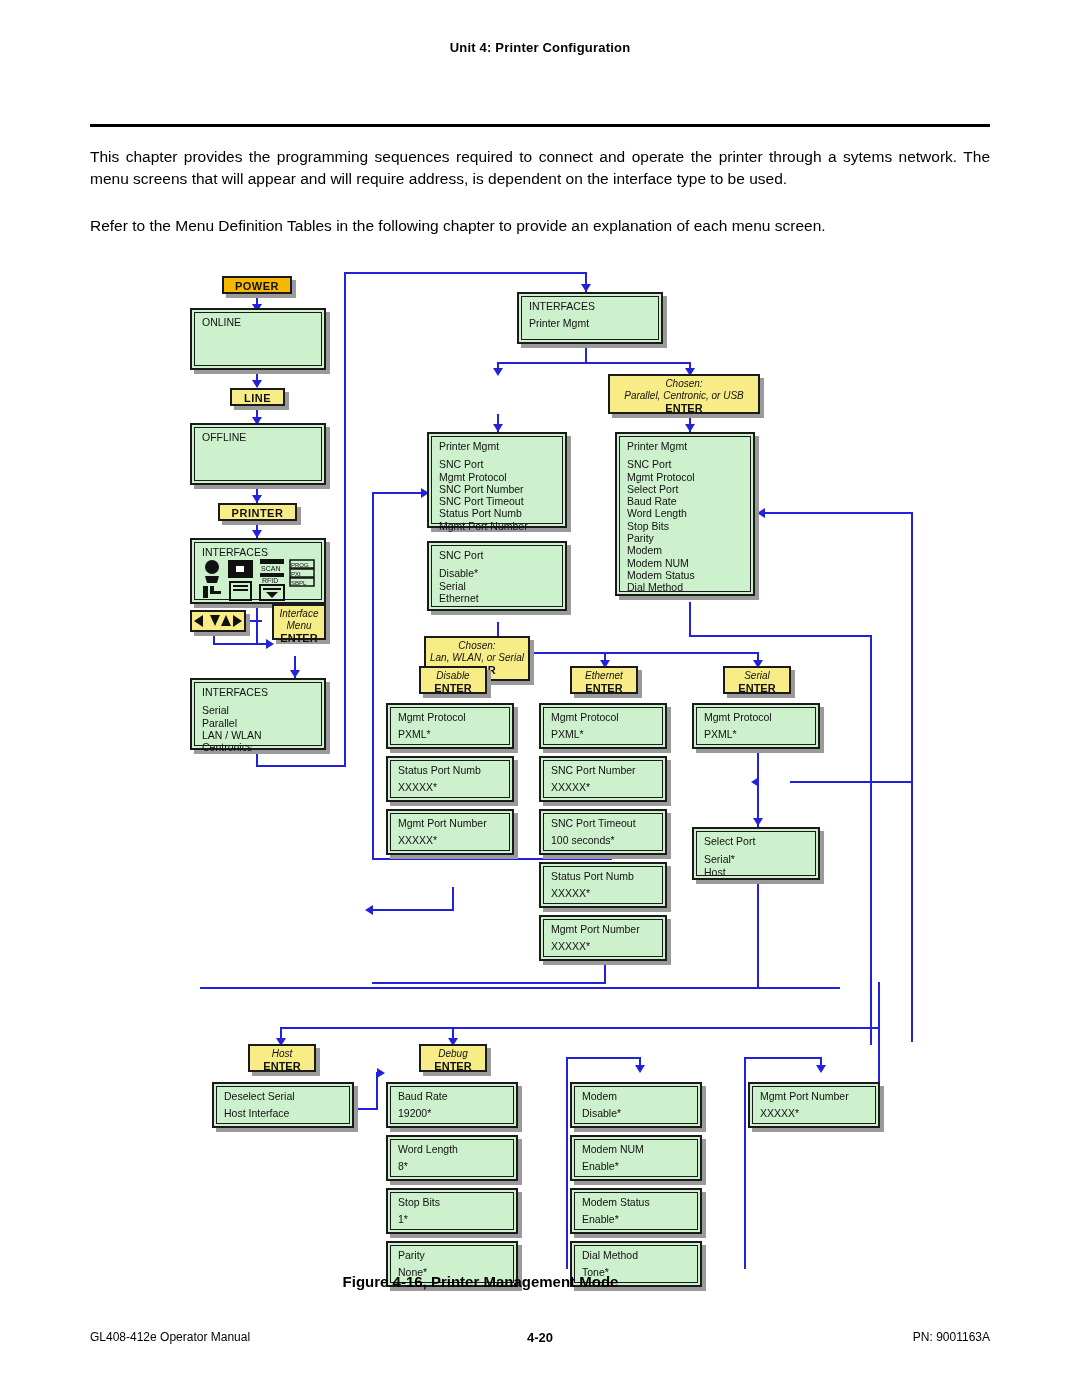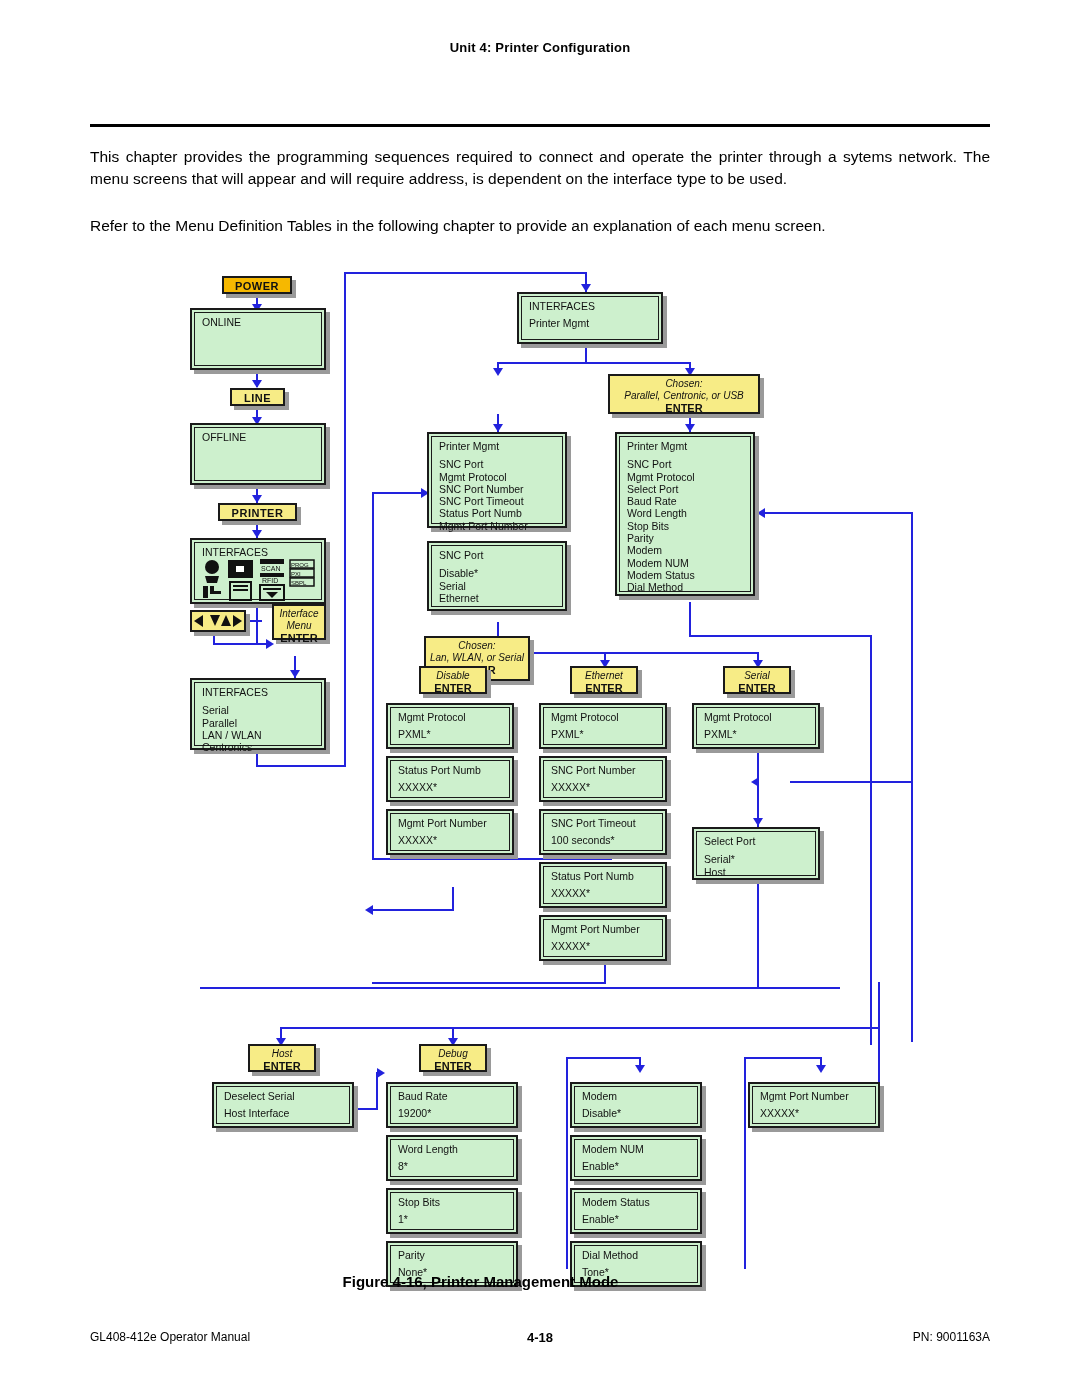--- a/index.html
+++ b/index.html
@@ -449,17 +449,17 @@
       <span class="ttl">Mgmt Port Number</span>
       <span class="val">XXXXX*</span>
     </div>
 
   </div>
 
   <div class="caption">Figure 4-16, Printer Management Mode</div>
 
   <div class="footer">
     <span class="fl">GL408-412e Operator Manual</span>
-    <span class="fc">4-18</span>
+    <span class="fc">4-20</span>
     <span class="fr">PN: 9001163A</span>
   </div>
 
 </div>
 
 </body></html>

